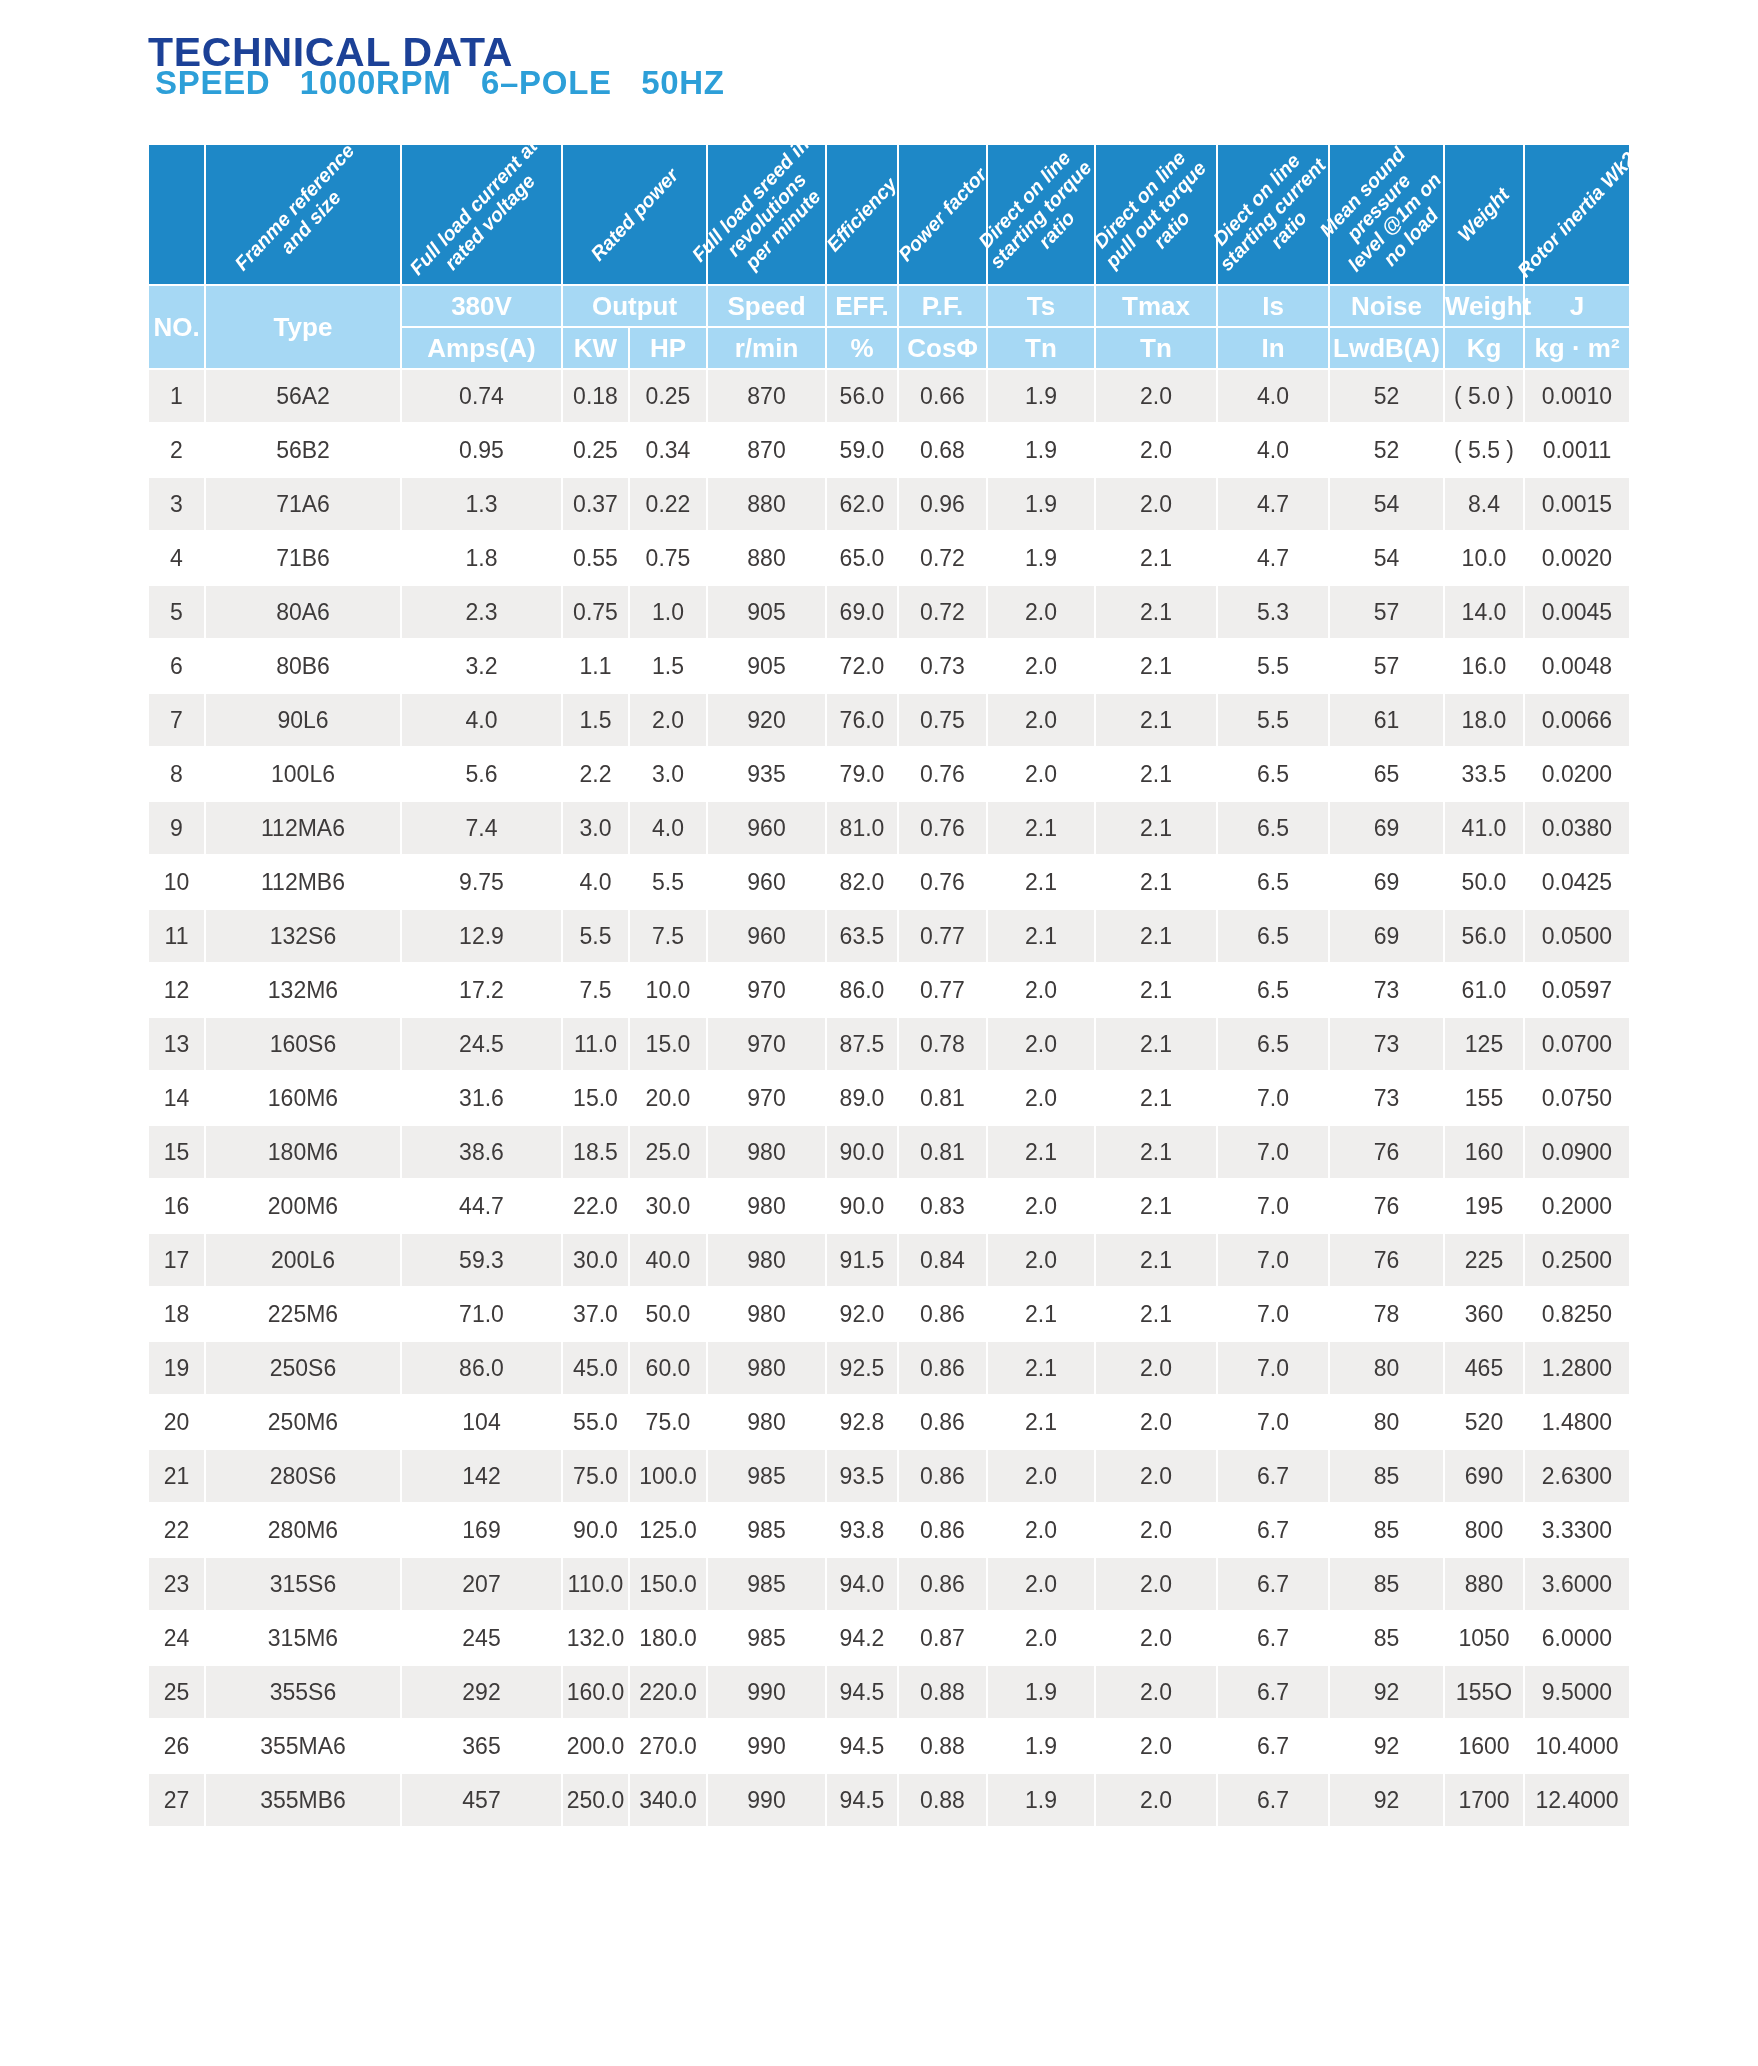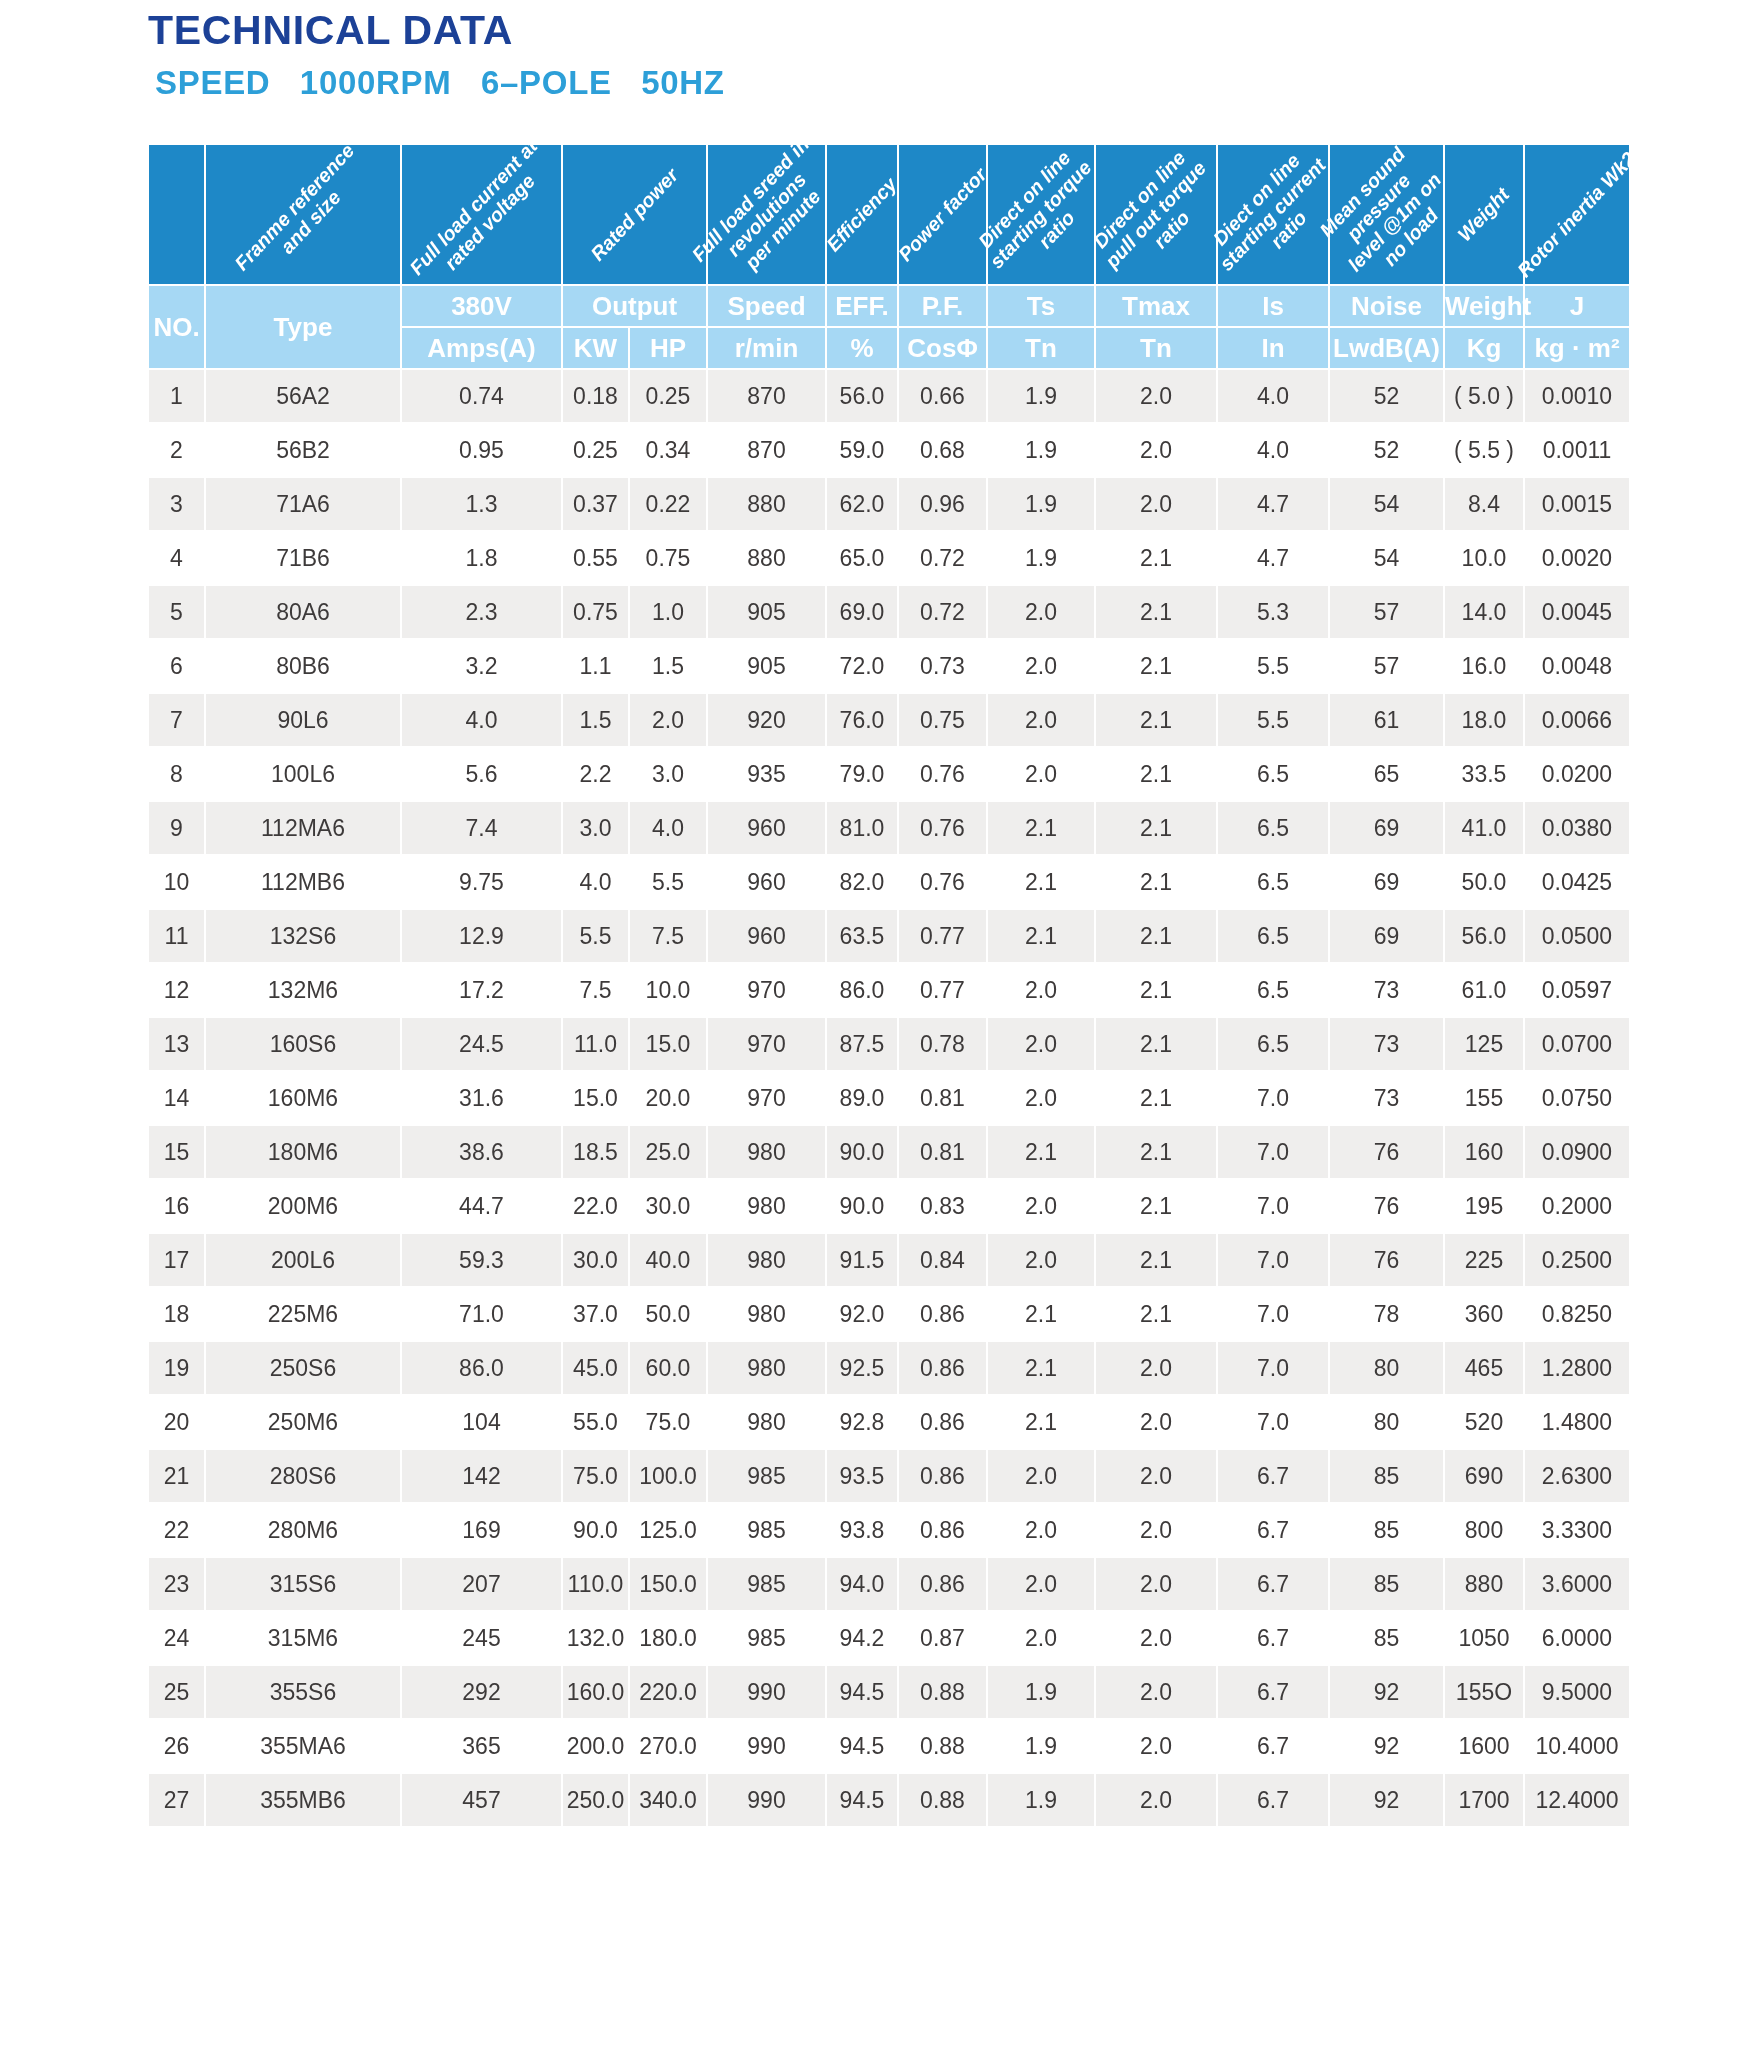--- a/index.html
+++ b/index.html
@@ -4,21 +4,21 @@
 <style>
   html,body { margin:0; padding:0; }
   body {
     width:1758px; height:2066px;
     background:#ffffff;
     font-family:"Liberation Sans", sans-serif;
     position:relative;
     overflow:hidden;
   }
   .title {
-    position:absolute; left:148px; top:7px;
+    position:absolute; left:148px; top:29px;
     font-size:41px; font-weight:bold; letter-spacing:0.7px;
     color:#1c4197;
   }
   .subtitle {
     position:absolute; left:155px; top:64px;
     font-size:33px; font-weight:bold; letter-spacing:0.7px;
     word-spacing:19.6px;
     color:#2d9fd8;
   }
   table.tech {

